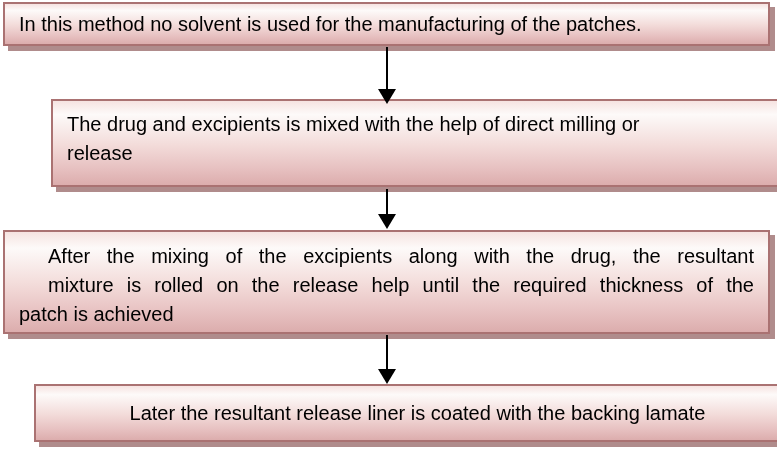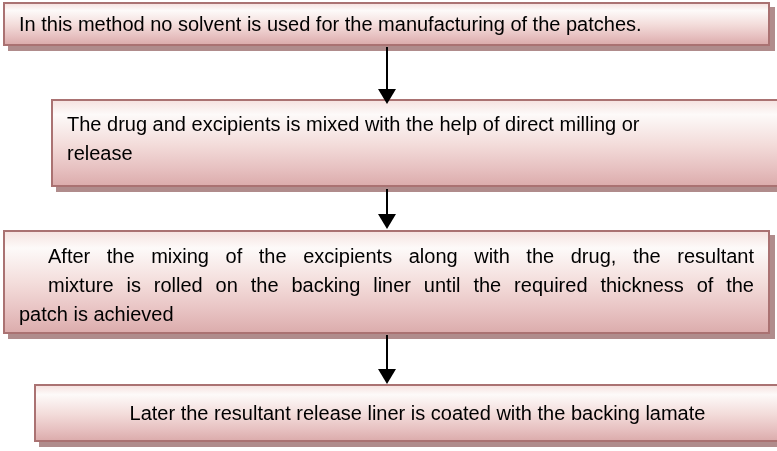--- a/index.html
+++ b/index.html
@@ -76,21 +76,21 @@
   <div class="box box-2">
     <div>
         <div>The drug and excipients is mixed with the help of direct milling or</div>
         <div>release</div>
       </div>
   </div>
 
   <div class="box box-3">
     <div>
         <div class="jline">After the mixing of the excipients along with the drug, the resultant</div>
-        <div class="jline">mixture is rolled on the backing liner until the required thickness of the</div>
+        <div class="jline">mixture is rolled on the release help until the required thickness of the</div>
         <div>patch is achieved</div>
       </div>
   </div>
 
   <div class="box box-4">
     <div>
         <div>Later the resultant release liner is coated with the backing lamate</div>
       </div>
   </div>
 

